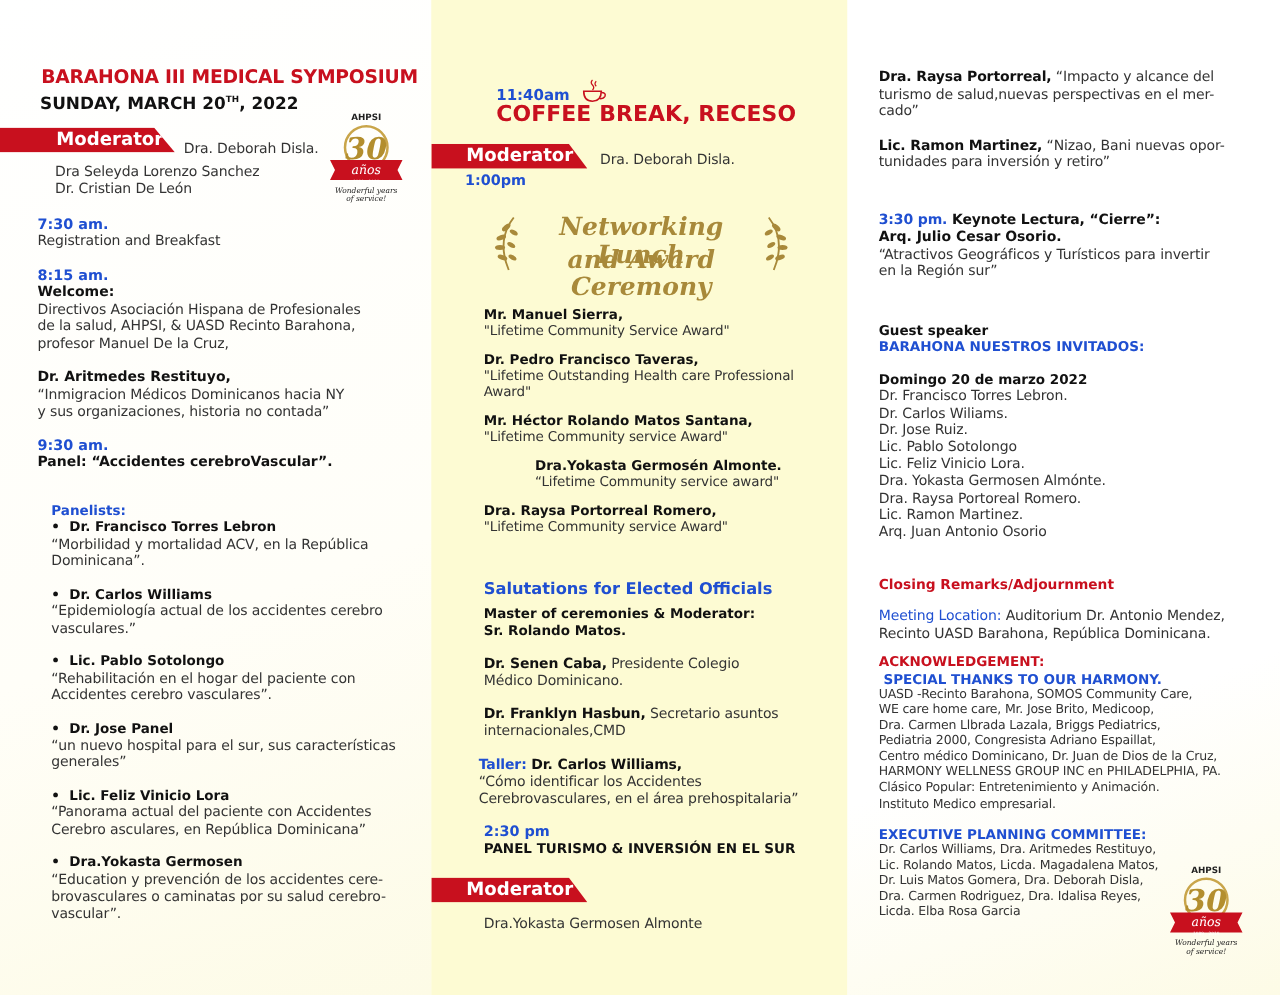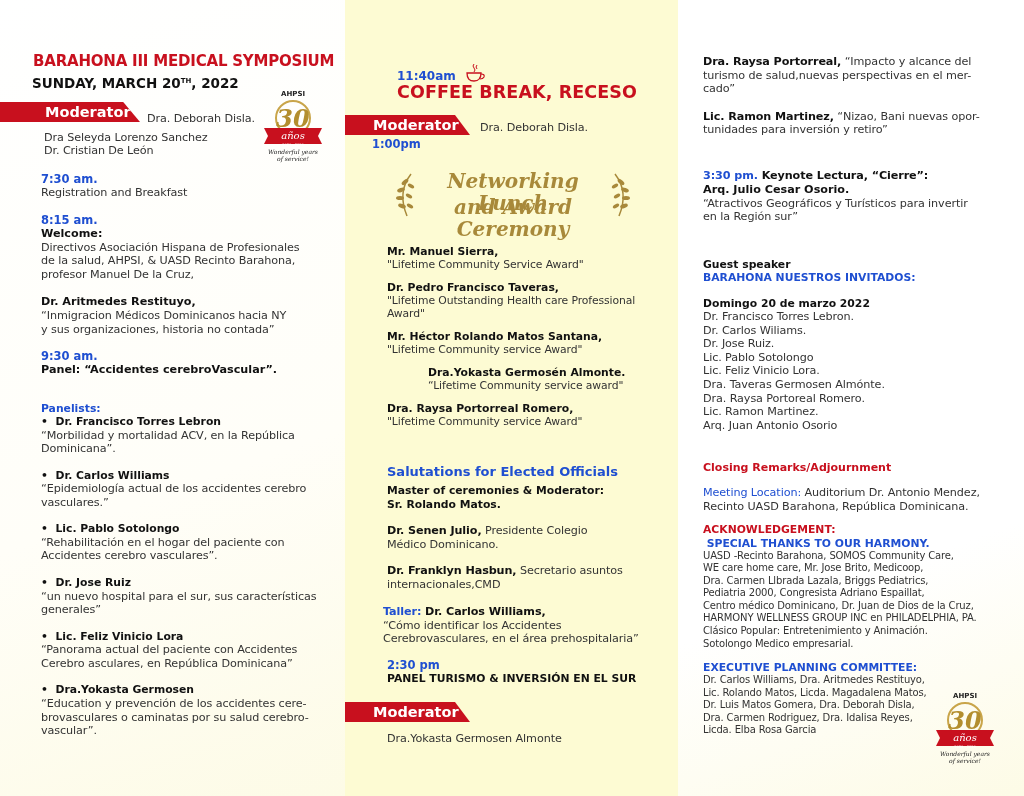--- a/index.html
+++ b/index.html
@@ -54,21 +54,21 @@
       <circle cx="33" cy="30" r="17" fill="none" stroke="#c9a54a" stroke-width="2"></circle>
       <text x="33" y="39" text-anchor="middle" font-size="24" font-style="italic" font-weight="bold" fill="#b38e2e" font-family="DejaVu Serif, serif">30</text>
       <path d="M4 40 L62 40 L58 48 L62 56 L4 56 L8 48 Z" fill="#c8101e"></path>
       <text x="33" y="51" text-anchor="middle" font-size="10" font-style="italic" fill="#fff" font-family="DejaVu Serif, serif">años</text>
       <text x="33" y="58" text-anchor="middle" font-size="3.5" fill="#fff" font-family="DejaVu Sans, sans-serif">1989 - 2019</text>
       <text x="33" y="66" text-anchor="middle" font-size="6" font-style="italic" fill="#222" font-family="DejaVu Serif, serif">Wonderful years</text>
       <text x="33" y="73" text-anchor="middle" font-size="6" font-style="italic" fill="#222" font-family="DejaVu Serif, serif">of service!</text>
     </svg>
   </div>
 
-  <div class="abs" style="left:41px;top:172px;width:300px;">
+  <div class="abs" style="left:30px;top:172px;width:300px;">
     <div class="time">7:30 am.</div>
     <div class="txt">Registration and Breakfast</div>
 
     <div class="time" style="margin-top:13px;">8:15 am.</div>
     <div class="hd">Welcome:</div>
     <div class="txt">Directivos  Asociación Hispana de Profesionales</div>
     <div class="txt">de la salud, AHPSI, &amp; UASD Recinto Barahona,</div>
     <div class="txt">profesor Manuel De la Cruz,</div>
 
     <div class="hd" style="margin-top:14px;">Dr. Aritmedes Restituyo,</div>
@@ -90,21 +90,21 @@
       <div class="hd" style="font-size:10.8px;line-height:13.5px;">•&nbsp;&nbsp;<span>Dr. Carlos Williams</span></div>
       <div class="txt">“Epidemiología actual de los accidentes cerebro</div>
       <div class="txt">vasculares.”</div>
     </div>
     <div style="margin-top:13px;">
       <div class="hd" style="font-size:10.8px;line-height:13.5px;">•&nbsp;&nbsp;<span>Lic. Pablo Sotolongo</span></div>
       <div class="txt">“Rehabilitación en el hogar del paciente con</div>
       <div class="txt">Accidentes cerebro vasculares”.</div>
     </div>
     <div style="margin-top:13px;">
-      <div class="hd" style="font-size:10.8px;line-height:13.5px;">•&nbsp;&nbsp;<span>Dr. Jose Ruiz</span></div>
+      <div class="hd" style="font-size:10.8px;line-height:13.5px;">•&nbsp;&nbsp;<span>Dr. Jose Panel</span></div>
       <div class="txt">“un nuevo hospital para el sur, sus características</div>
       <div class="txt">generales”</div>
     </div>
     <div style="margin-top:13px;">
       <div class="hd" style="font-size:10.8px;line-height:13.5px;">•&nbsp;&nbsp;<span>Lic. Feliz Vinicio Lora</span></div>
       <div class="txt">“Panorama actual del paciente con Accidentes</div>
       <div class="txt">Cerebro asculares, en República Dominicana”</div>
     </div>
     <div style="margin-top:13px;">
       <div class="hd" style="font-size:10.8px;line-height:13.5px;">•&nbsp;&nbsp;<span>Dra.Yokasta Germosen</span></div>
@@ -180,21 +180,21 @@
       <div class="hd" style="font-size:10.8px;line-height:13px;">Dra. Raysa Portorreal Romero,</div>
       <div class="txt" style="font-size:10.8px;line-height:13px;">"Lifetime Community service Award"</div>
     </div>
   </div>
 
   <div class="abs blue" style="left:42px;top:464px;font-size:13px;font-weight:bold;">Salutations for Elected Officials</div>
   <div class="abs" style="left:42px;top:484px;width:290px;">
     <div class="hd" style="font-size:10.8px;line-height:13.5px;">Master of ceremonies &amp;  Moderator:</div>
     <div class="hd" style="font-size:10.8px;line-height:13.5px;">Sr. Rolando  Matos.</div>
 
-    <div class="txt" style="margin-top:13px;"><span class="b">Dr. Senen Julio,</span><span> Presidente Colegio</span></div>
+    <div class="txt" style="margin-top:13px;"><span class="b">Dr. Senen Caba,</span><span> Presidente Colegio</span></div>
     <div class="txt">Médico  Dominicano.</div>
 
     <div class="txt" style="margin-top:13px;"><span class="b">Dr. Franklyn Hasbun,</span><span> Secretario asuntos</span></div>
     <div class="txt">internacionales,CMD</div>
   </div>
 
   <div class="abs" style="left:38px;top:605px;width:295px;">
     <div class="txt"><span class="blue" style="font-weight:bold;">Taller:</span><span class="b"> Dr. Carlos Williams,</span></div>
     <div class="txt">“Cómo identificar los Accidentes</div>
     <div class="txt">Cerebrovasculares, en el área prehospitalaria”</div>
@@ -226,21 +226,21 @@
 
   <div class="abs" style="left:25px;top:258px;width:305px;">
     <div class="hd" style="font-size:10.8px;line-height:13px;">Guest speaker</div>
     <div class="blue" style="font-size:10.8px;font-weight:bold;line-height:13px;">BARAHONA NUESTROS INVITADOS:</div>
     <div class="hd" style="margin-top:13px;font-size:10.8px;line-height:13px;">Domingo 20 de marzo 2022</div>
     <div class="txt">Dr. Francisco Torres Lebron.</div>
     <div class="txt">Dr. Carlos Wiliams.</div>
     <div class="txt">Dr. Jose Ruiz.</div>
     <div class="txt">Lic. Pablo Sotolongo</div>
     <div class="txt">Lic. Feliz Vinicio Lora.</div>
-    <div class="txt">Dra. Taveras Germosen Almónte.</div>
+    <div class="txt">Dra. Yokasta Germosen Almónte.</div>
     <div class="txt">Dra. Raysa  Portoreal Romero.</div>
     <div class="txt">Lic. Ramon Martinez.</div>
     <div class="txt">Arq. Juan Antonio Osorio</div>
   </div>
 
   <div class="abs red" style="left:25px;top:461px;font-size:11px;font-weight:bold;">Closing Remarks/Adjournment</div>
 
   <div class="abs" style="left:25px;top:486px;width:315px;">
     <div class="txt"><span class="blue" style="font-weight:normal;">Meeting Location:</span><span> Auditorium Dr. Antonio Mendez,</span></div>
     <div class="txt">Recinto UASD Barahona, República Dominicana.</div>
@@ -249,21 +249,21 @@
   <div class="abs" style="left:25px;top:524px;width:320px;">
     <div class="red" style="font-size:10.8px;font-weight:bold;line-height:12.5px;">ACKNOWLEDGEMENT:</div>
     <div class="blue" style="font-size:10.8px;font-weight:bold;line-height:13px;white-space:pre;"> SPECIAL THANKS TO OUR HARMONY.</div>
     <div class="txt-s">UASD -Recinto Barahona, SOMOS Community Care,</div>
     <div class="txt-s">WE care home care, Mr. Jose Brito,  Medicoop,</div>
     <div class="txt-s">Dra. Carmen Llbrada Lazala,  Briggs Pediatrics,</div>
     <div class="txt-s">Pediatria 2000,  Congresista Adriano Espaillat,</div>
     <div class="txt-s">Centro médico Dominicano,  Dr. Juan de Dios de la Cruz,</div>
     <div class="txt-s">HARMONY WELLNESS GROUP INC en PHILADELPHIA, PA.</div>
     <div class="txt-s">Clásico Popular: Entretenimiento y Animación.</div>
-    <div class="txt-s">Sotolongo Medico empresarial.</div>
+    <div class="txt-s">Instituto Medico empresarial.</div>
   </div>
 
   <div class="abs" style="left:25px;top:661px;width:320px;">
     <div class="blue" style="font-size:10.8px;font-weight:bold;line-height:13px;">EXECUTIVE PLANNING COMMITTEE:</div>
     <div class="txt-s">Dr. Carlos Williams,  Dra. Aritmedes Restituyo,</div>
     <div class="txt-s">Lic. Rolando Matos, Licda. Magadalena Matos,</div>
     <div class="txt-s">Dr. Luis Matos Gomera, Dra. Deborah Disla,</div>
     <div class="txt-s">Dra. Carmen Rodriguez,  Dra. Idalisa Reyes,</div>
     <div class="txt-s">Licda. Elba Rosa Garcia</div>
   </div>

